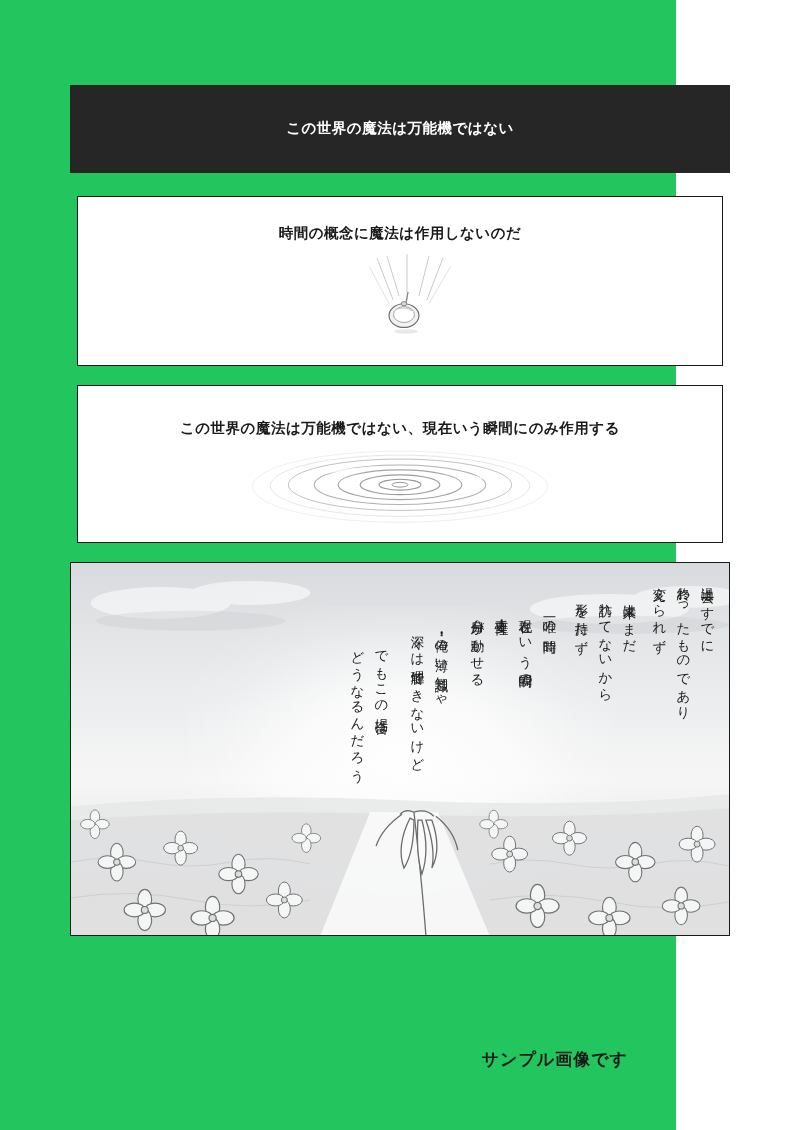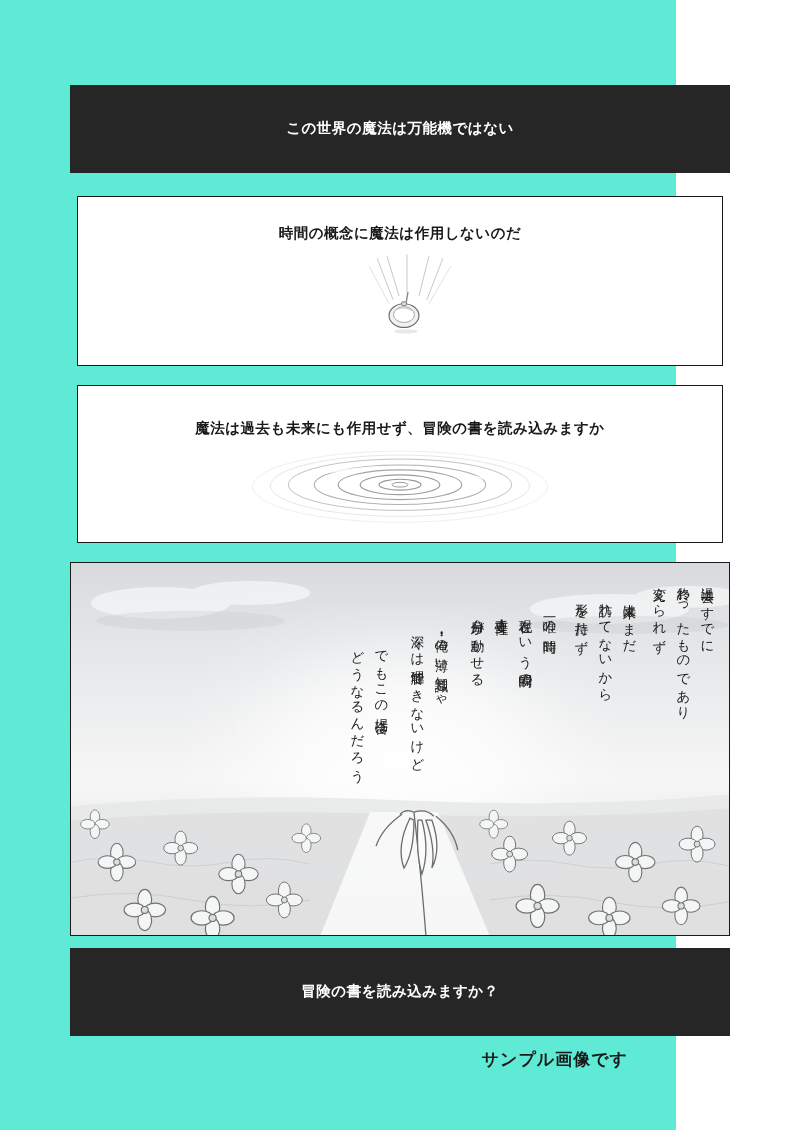--- a/index.html
+++ b/index.html
@@ -10,21 +10,21 @@
   }
   body {
     width: 800px; height: 1130px;
     position: relative;
     overflow: hidden;
   }
   .page {
     position: absolute;
     left: 0; top: 0;
     width: 676px; height: 1130px;
-    background: #5eead4;
+    background: #22c55e;
   }
 
   
   .panel {
     position: absolute;
     border: 1px solid #1a1a1a;
     overflow: hidden;
   }
   .panel.dark {
     background: #262626;
@@ -153,21 +153,21 @@
       <ellipse cx="327" cy="119" rx="10.5" ry="8" fill="#ffffff" stroke="#9a9a9a" stroke-width="0.9"></ellipse>
       <path d="M319 114 q8 -4 16 1" stroke="#c8c8c8" stroke-width="1" fill="none"></path>
 
       <rect x="324.5" y="106" width="5" height="4" rx="1.5" fill="#d9d9d9" stroke="#7d7d7d" stroke-width="0.9"></rect>
 
       <ellipse cx="329" cy="136" rx="12" ry="2.2" fill="#e8e8e8"></ellipse>
     </svg>
   </div>
 
   <div class="panel light" id="panel3">
-    <div class="h-text on-light">魔法は過去も未来にも作用せず、冒険の書を読み込みますか</div>
+    <div class="h-text on-light">この世界の魔法は万能機ではない、現在いう瞬間にのみ作用する</div>
     <svg class="p3-art" viewBox="0 0 646 158" preserveAspectRatio="none">
       <g fill="none" stroke="#8f8f8f">
         <ellipse cx="323" cy="100" rx="112" ry="26" stroke-width="1" opacity="0.55"></ellipse>
         <ellipse cx="323" cy="100" rx="86" ry="20" stroke-width="1.1" opacity="0.7"></ellipse>
         <ellipse cx="323" cy="100" rx="62" ry="15" stroke-width="1.2" opacity="0.8"></ellipse>
         <ellipse cx="323" cy="100" rx="40" ry="10" stroke-width="1.2" opacity="0.9"></ellipse>
         <ellipse cx="323" cy="100" rx="21" ry="5.5" stroke-width="1.1" opacity="0.95"></ellipse>
         <ellipse cx="323" cy="100" rx="8" ry="2.4" stroke-width="1" opacity="0.9"></ellipse>
       </g>
       <g fill="none" stroke="#c6c6c6" stroke-width="1">
@@ -345,19 +345,16 @@
     <div class="vcol" style="right:170px; top:46px;">唯一の時間</div>
     <div class="vcol" style="right:194px; top:46px;">現在という瞬間の</div>
     <div class="vcol" style="right:218px; top:46px;">重要性・・・</div>
     <div class="vcol" style="right:242px; top:46px;">自分が動かせる</div>
     <div class="vcol" style="right:278px; top:62px;">・・・俺の薄い知識じゃ</div>
     <div class="vcol" style="right:302px; top:62px;">深くは理解できないけど</div>
     <div class="vcol" style="right:338px; top:78px;">でもこの場合は</div>
     <div class="vcol" style="right:362px; top:78px;">どうなるんだろう</div>
   </div>
 
-  <div class="panel dark" id="panel5">
-    <div class="h-text on-dark">冒険の書を読み込みますか？</div>
-  </div>
 
   <div id="sample-label">サンプル画像です</div>
 
 </div>
 
 </body></html>

